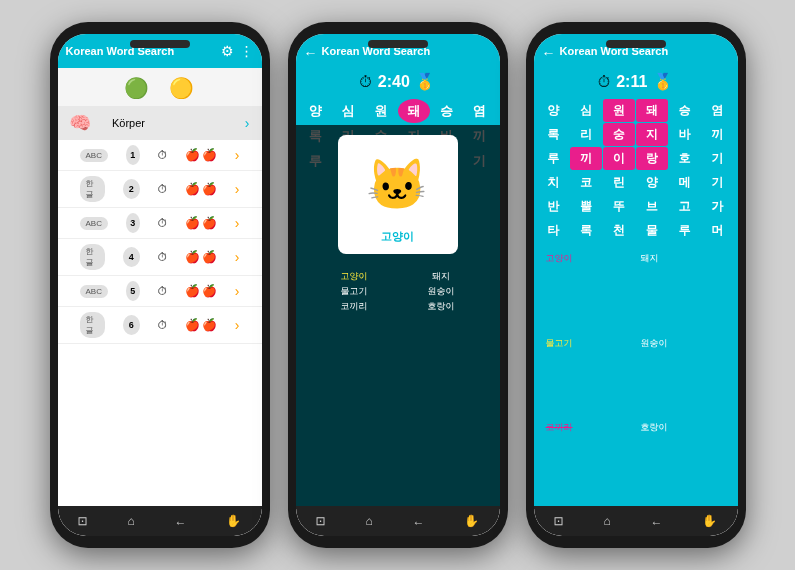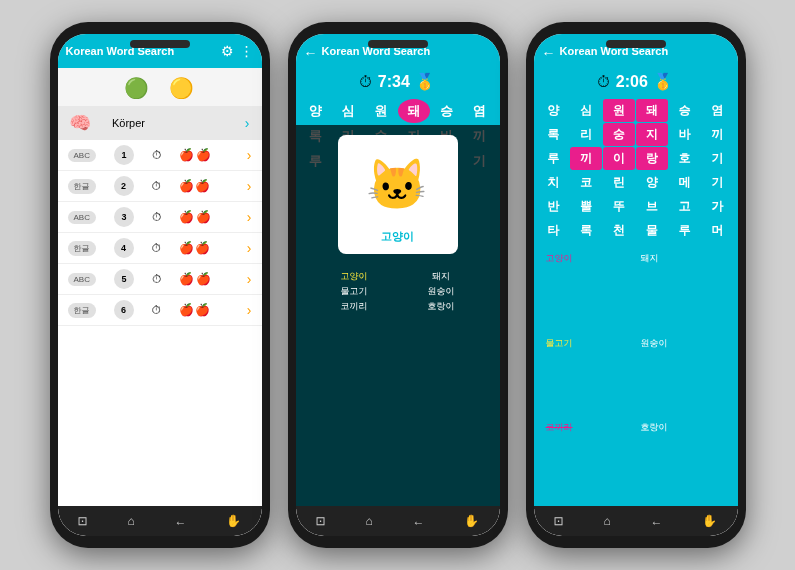--- a/index.html
+++ b/index.html
@@ -116,21 +116,21 @@
     }
 
     .level-header-arrow {
       font-size: 14px;
       color: #00bcd4;
     }
 
     .level-row {
       display: flex;
       align-items: center;
-      padding: 5px 10px;
+      padding: 5px 22px;
       border-bottom: 1px solid #eee;
       gap: 18px;
     }
 
     .level-badge {
       background: #e0e0e0;
       border-radius: 10px;
       padding: 2px 6px;
       font-size: 8px;
       color: #555;
@@ -453,21 +453,21 @@
   <div class="phone">
     <div class="phone-screen">
 
       <div class="top-bar">
         <span class="back-arrow">←</span>
         <span class="top-bar-title">Korean Word Search</span>
       </div>
 
       <div class="timer-row">
         <span class="clock-icon">⏱</span>
-        <span class="timer-text">7:34</span>
+        <span class="timer-text">2:40</span>
         <span class="medal-icon">🥇</span>
       </div>
 
       <div class="ws-screen">
 
         <div class="grid-area">
           <span class="grid-cell">양</span>
           <span class="grid-cell">심</span>
           <span class="grid-cell">원</span>
           <span class="grid-cell highlighted">돼</span>
@@ -518,21 +518,21 @@
   <div class="phone">
     <div class="phone-screen">
 
       <div class="top-bar">
         <span class="back-arrow">←</span>
         <span class="top-bar-title">Korean Word Search</span>
       </div>
 
       <div class="timer-row">
         <span class="clock-icon">⏱</span>
-        <span class="timer-text">2:06</span>
+        <span class="timer-text">2:11</span>
         <span class="medal-icon">🥇</span>
       </div>
 
       <div class="ws3-screen">
 
         <div class="ws3-grid">
 
           <span class="ws3-cell">양</span>
           <span class="ws3-cell">심</span>
           <span class="ws3-cell pink-bg">원</span>

